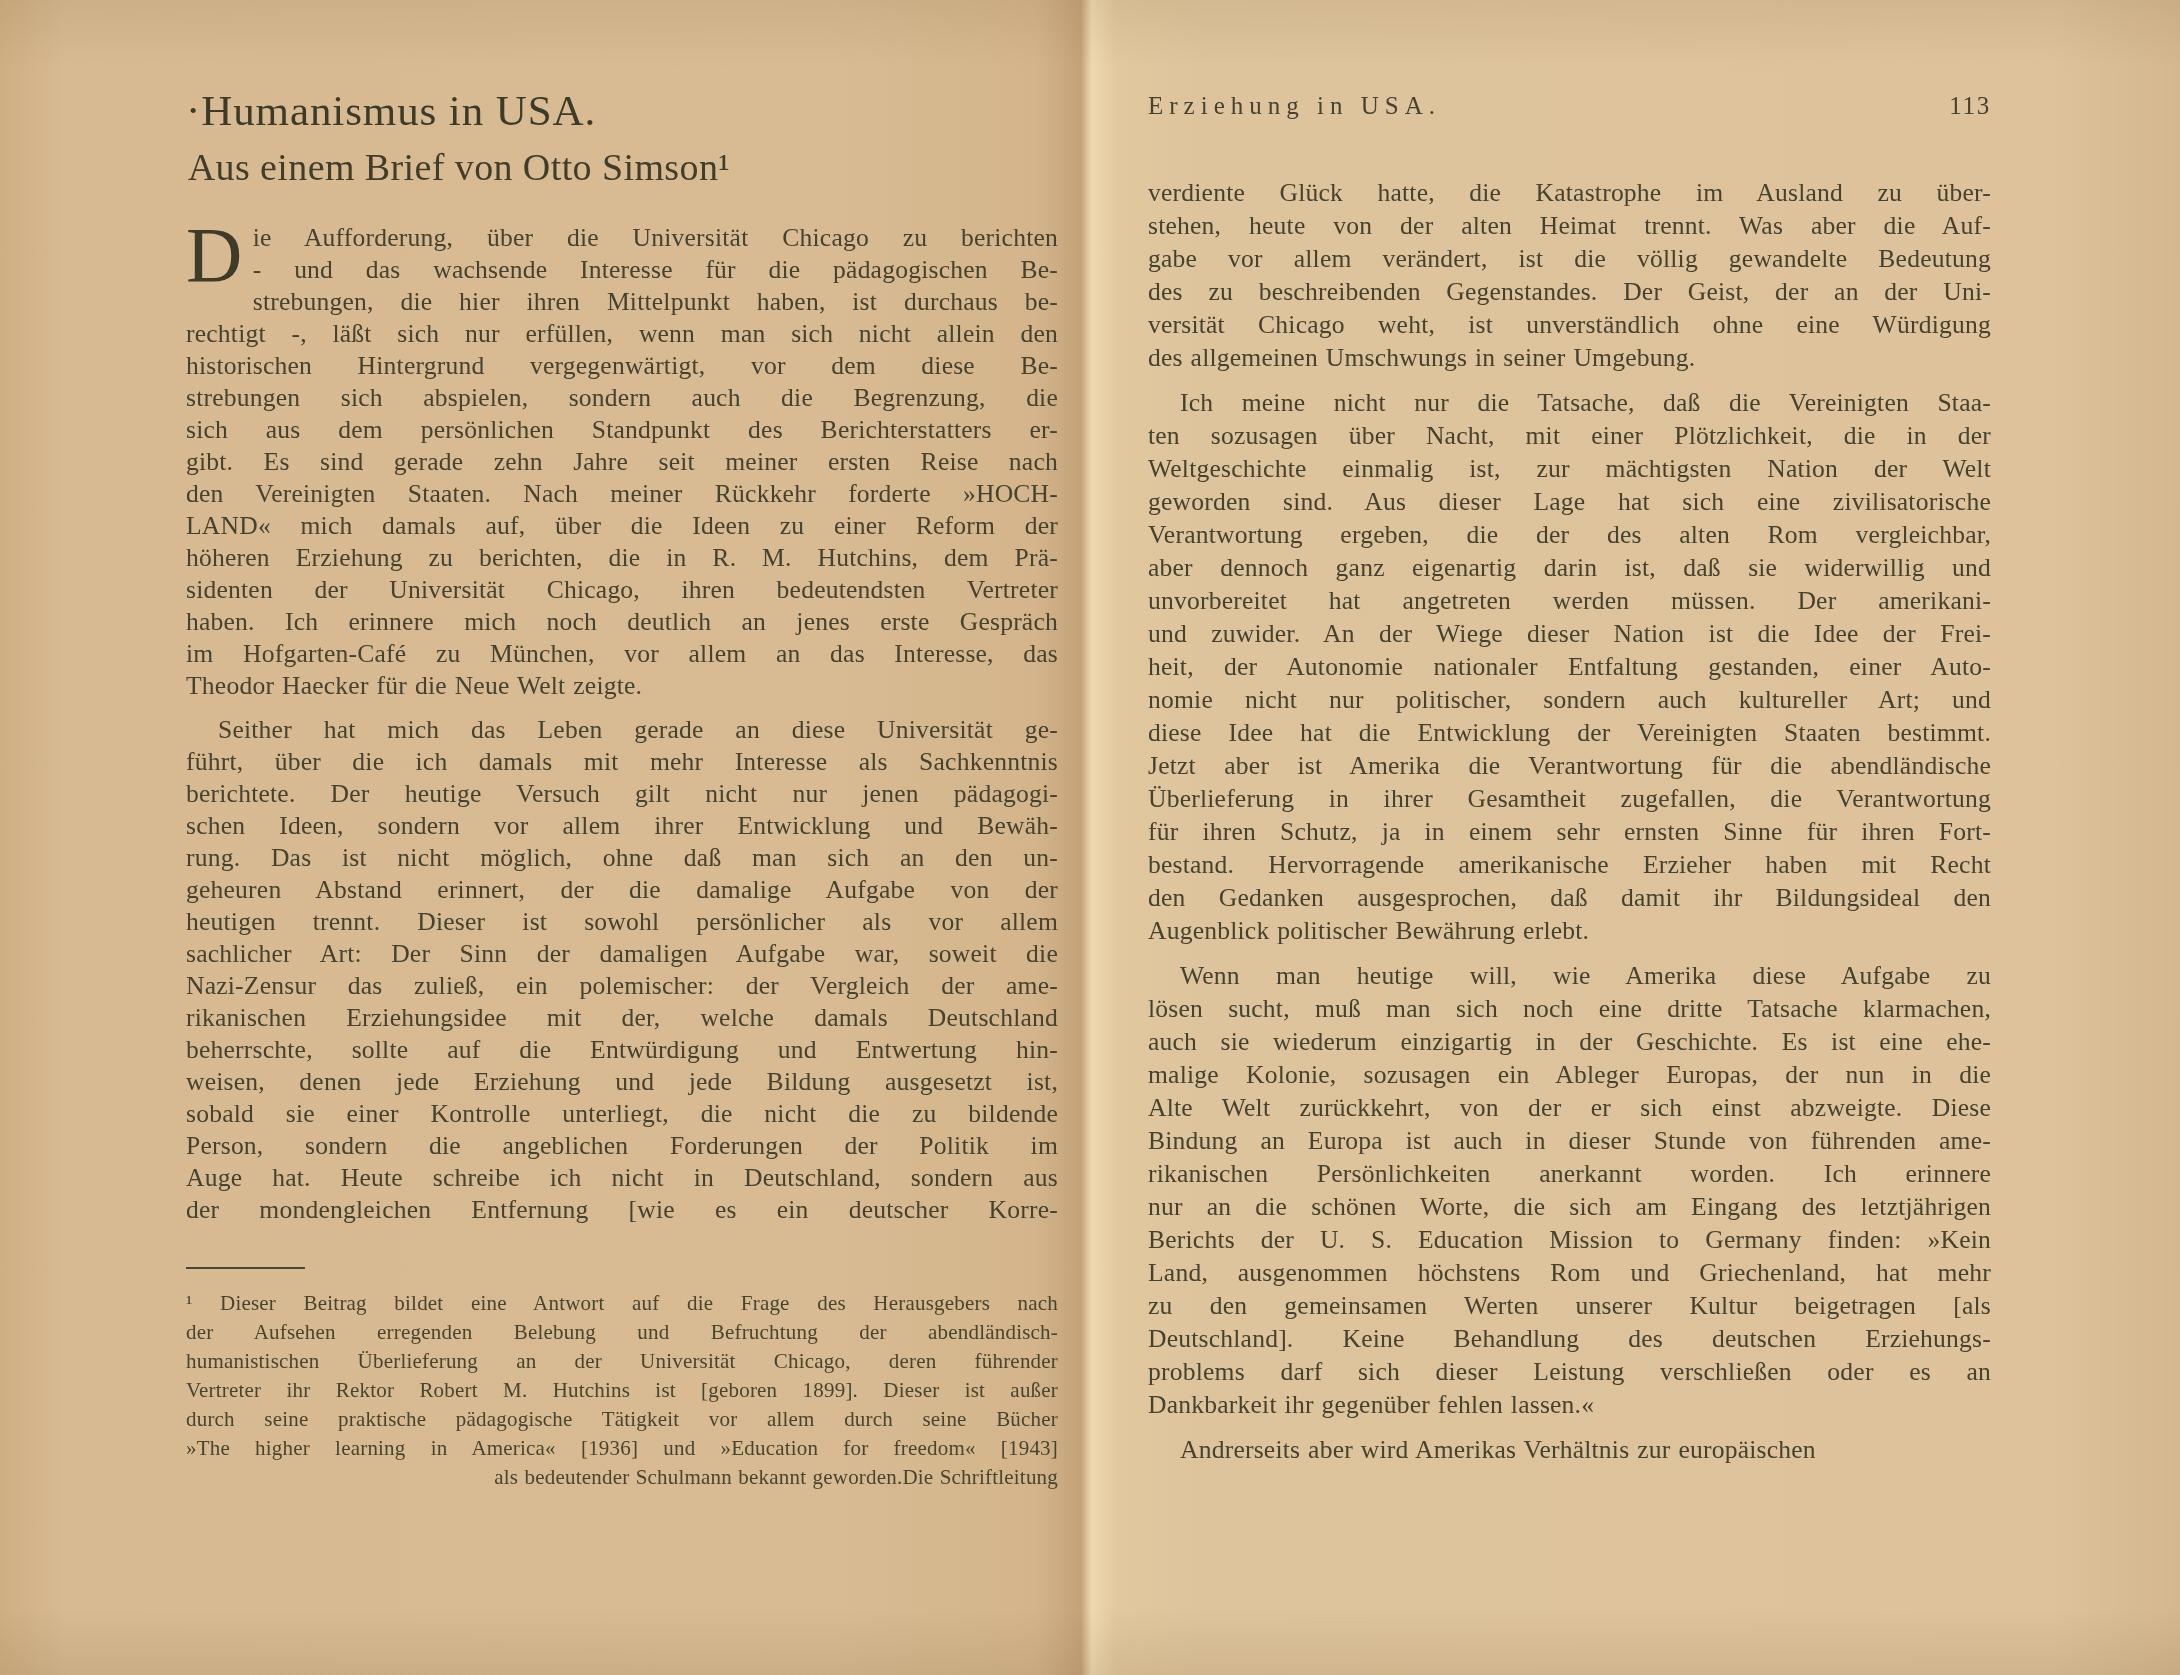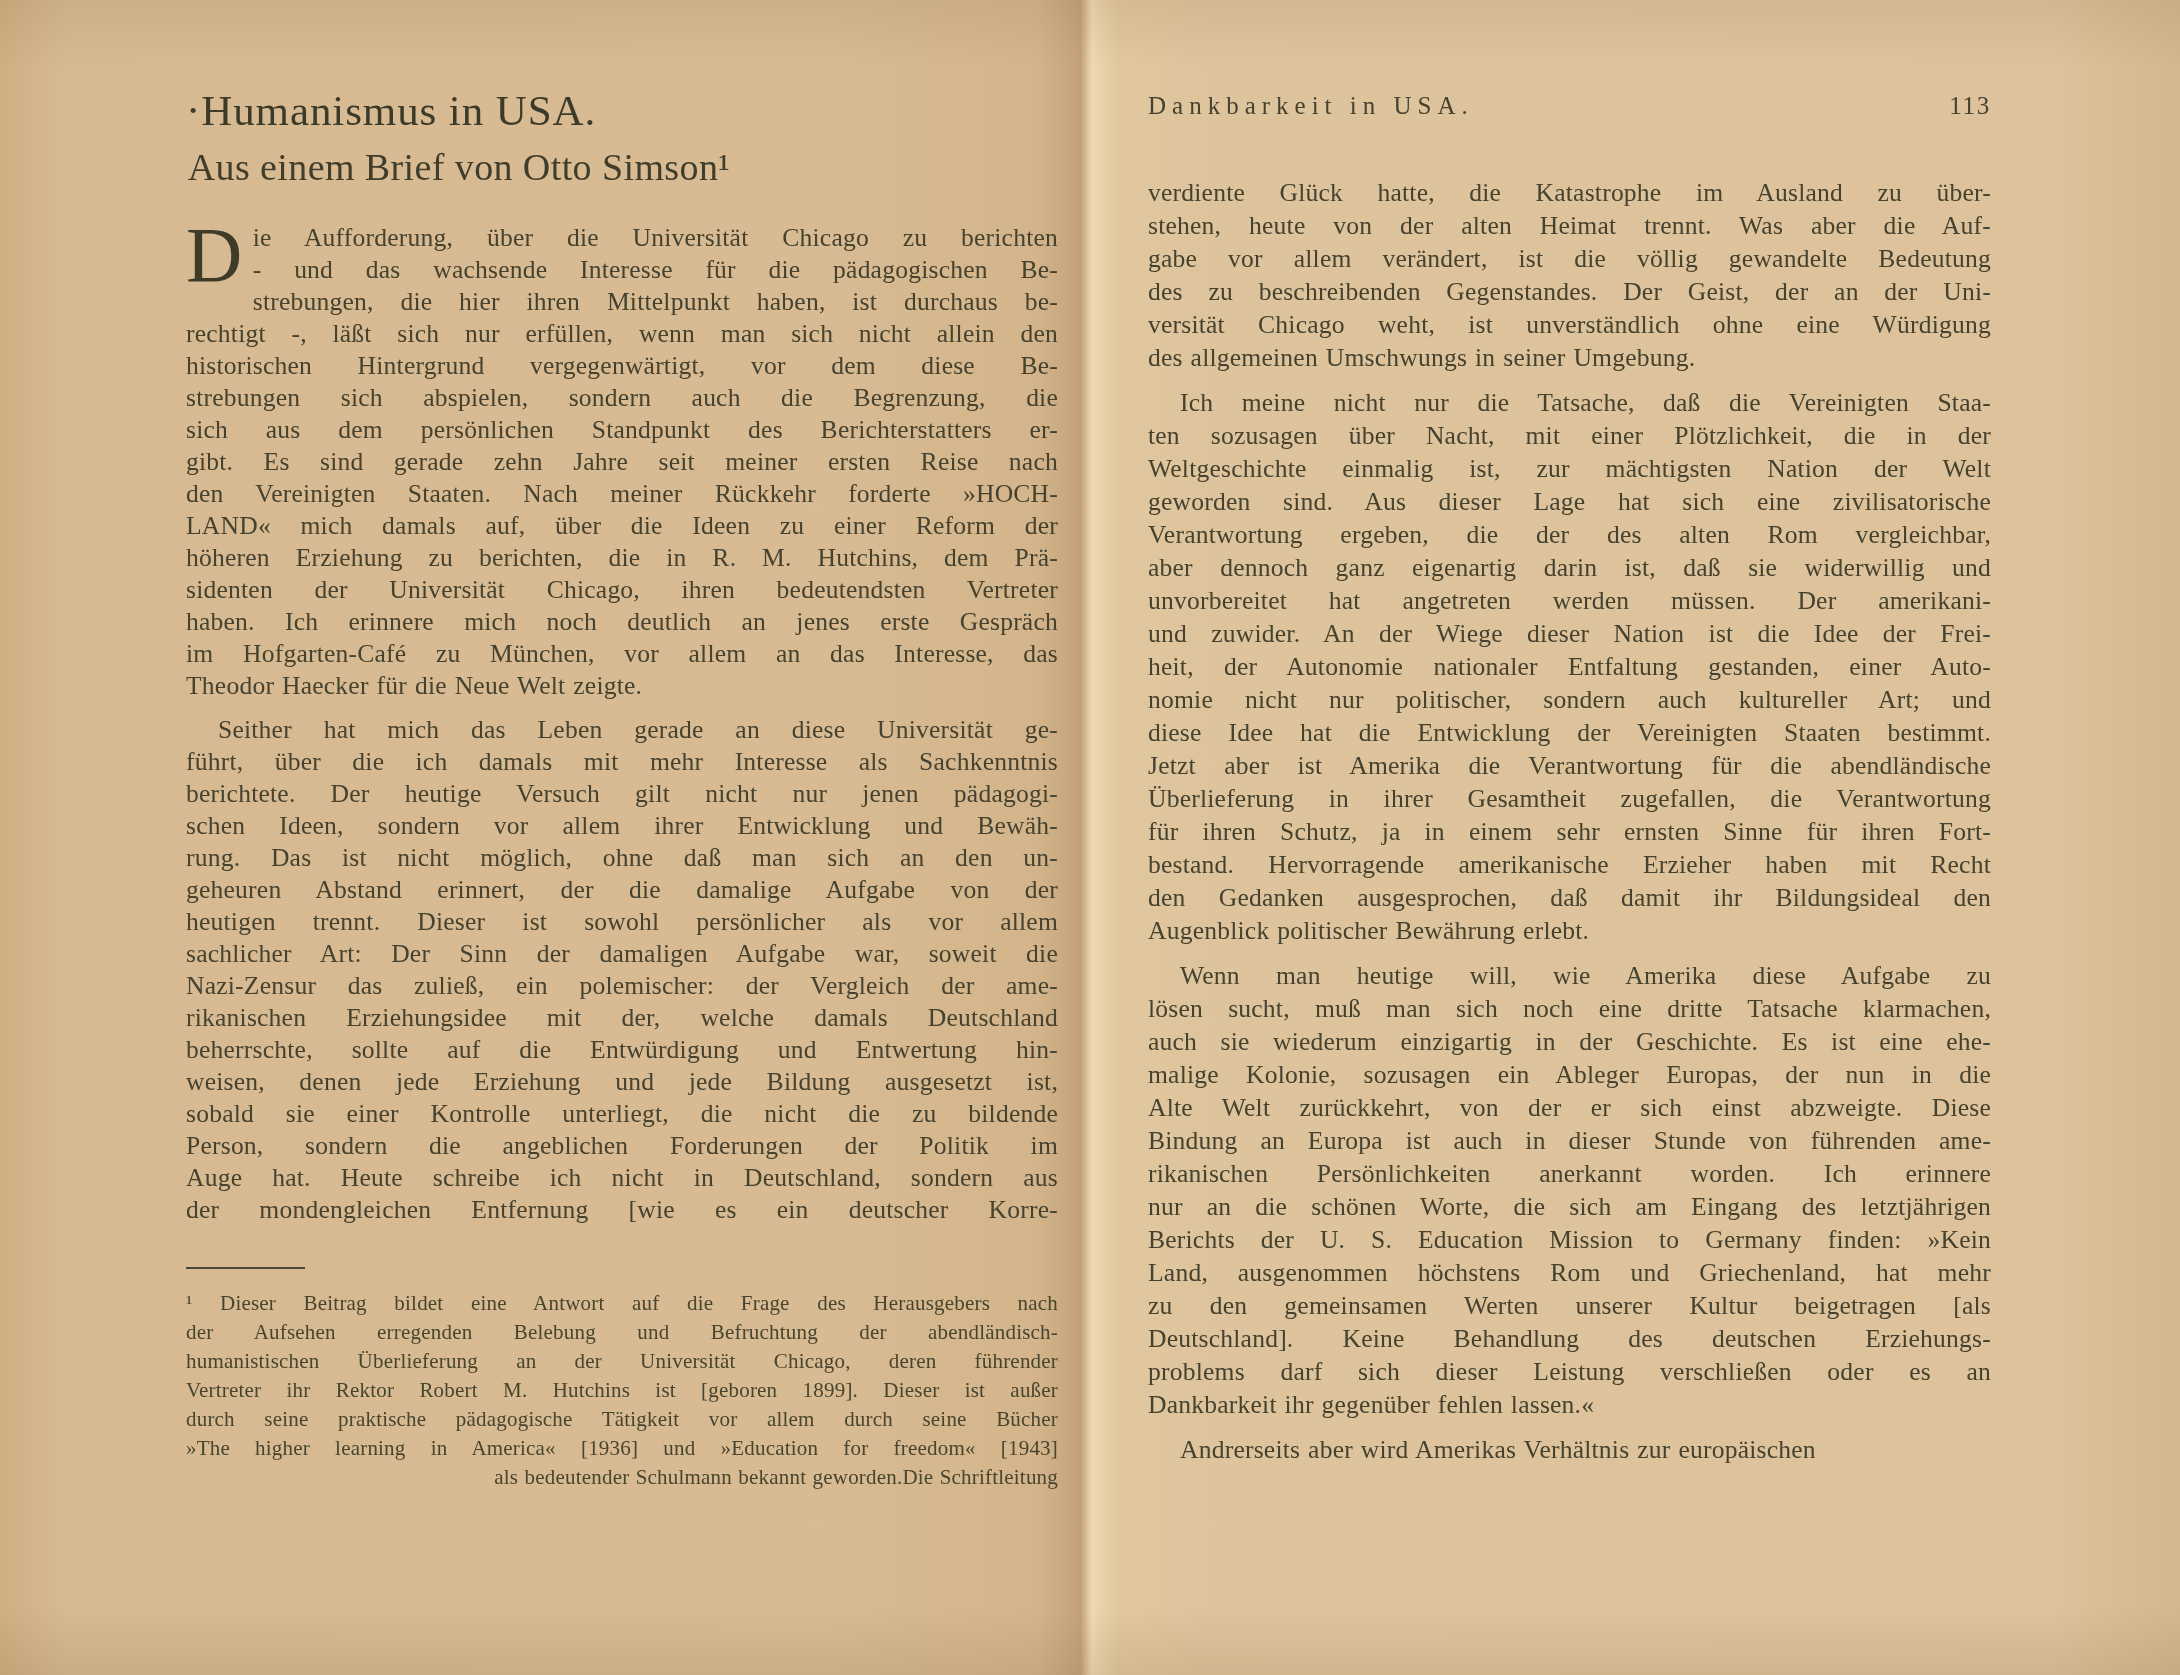--- a/index.html
+++ b/index.html
@@ -137,21 +137,21 @@
         </div>
       <div class="line last">
         <span>als bedeutender Schulmann bekannt geworden.</span>
         <span>Die Schriftleitung</span>
       </div>
     </div>
   </div>
 
   <div class="page page-right">
     <div class="running-header">
-      <span class="rh-title">Dankbarkeit in USA.</span>
+      <span class="rh-title">Erziehung in USA.</span>
       <span class="rh-page">113</span>
     </div>
     <div class="body-text" id="right-body">
         <div class="para">
           <div class="line">verdiente Glück hatte, die Katastrophe im Ausland zu über-</div>
           <div class="line">stehen, heute von der alten Heimat trennt.  Was aber die Auf-</div>
           <div class="line">gabe vor allem verändert, ist die völlig gewandelte Bedeutung</div>
           <div class="line">des zu beschreibenden Gegenstandes.  Der Geist, der an der Uni-</div>
           <div class="line">versität Chicago weht, ist unverständlich ohne eine Würdigung</div>
           <div class="line last">des allgemeinen Umschwungs in seiner Umgebung.</div>

